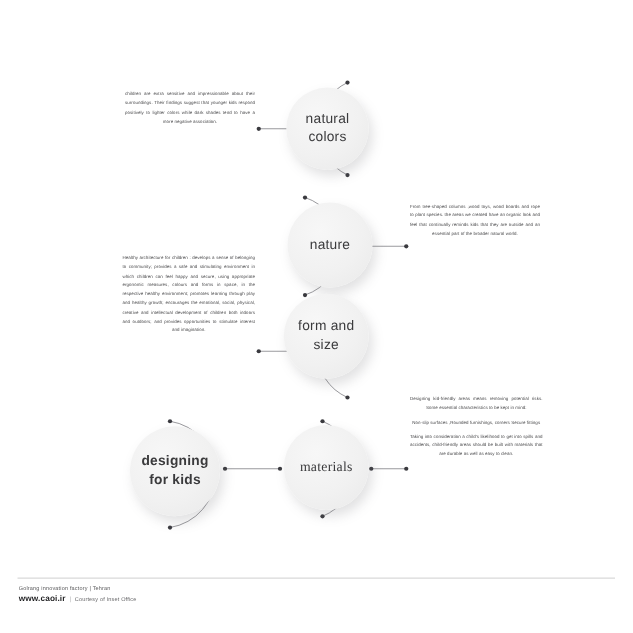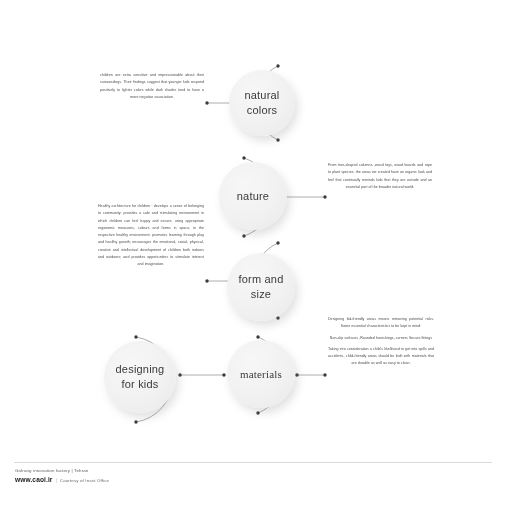--- a/index.html
+++ b/index.html
@@ -46,24 +46,24 @@
     color: #3a3a3c;
   }
   .node-label {
     font-size: 11px;
     letter-spacing: 0.2px;
     padding: 0 6px;
     white-space: pre-line;
   }
 
   #node-natural-colors { left: 229px; top: 70px;  width: 66px; height: 66px; align-items: center; }
-  #node-nature         { left: 219px; top: 162px; width: 68px; height: 68px; }
-  #node-form-and-size  { left: 227px; top: 253px; width: 68px; height: 68px; }
+  #node-nature         { left: 230px; top: 162px; width: 68px; height: 68px; }
+  #node-form-and-size  { left: 227px; top: 235px; width: 68px; height: 68px; }
   #node-materials      { left: 227px; top: 340px; width: 68px; height: 68px; font-family: Liberation Serif, serif; }
-  #node-designing      { left: 104px; top: 341px; width: 72px; height: 72px; }
+  #node-designing      { left: 104px; top: 341px; width: 72px; height: 72px; font-weight: bold; }
 
   
   .textblock {
     position: absolute;
     font-size: 3.55px;
     line-height: 2.05;
     color: #4a4a4c;
     text-align: justify;
     text-align-last: center;
     letter-spacing: 0.05px;

